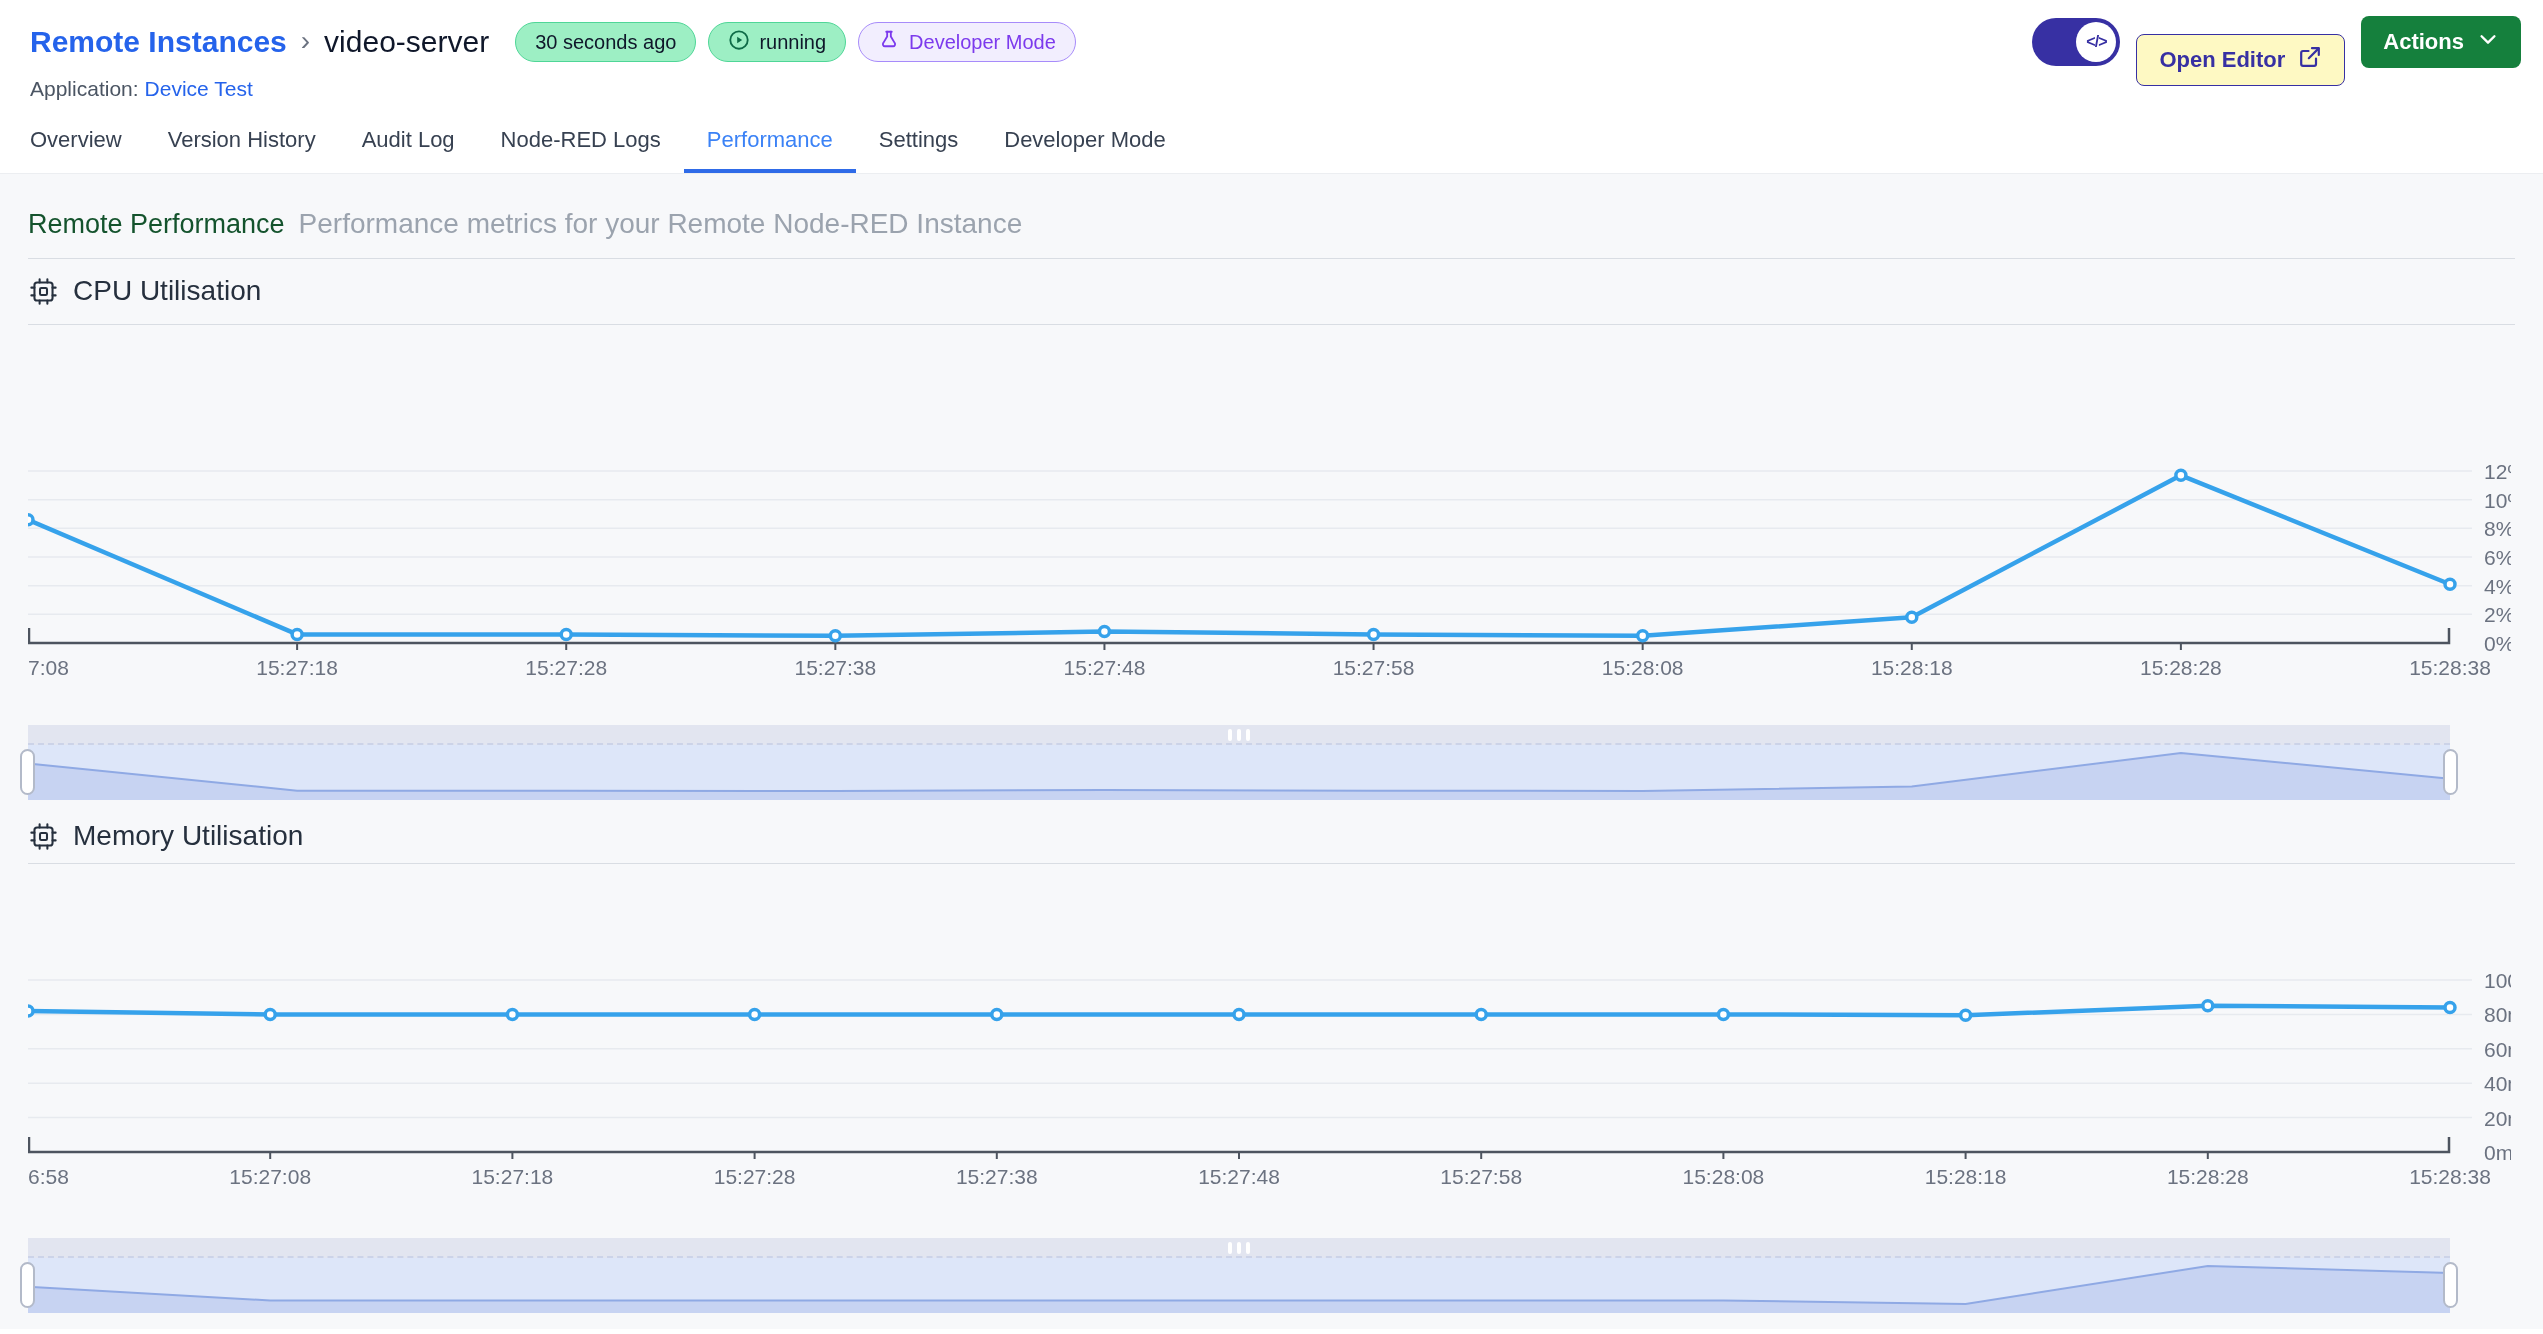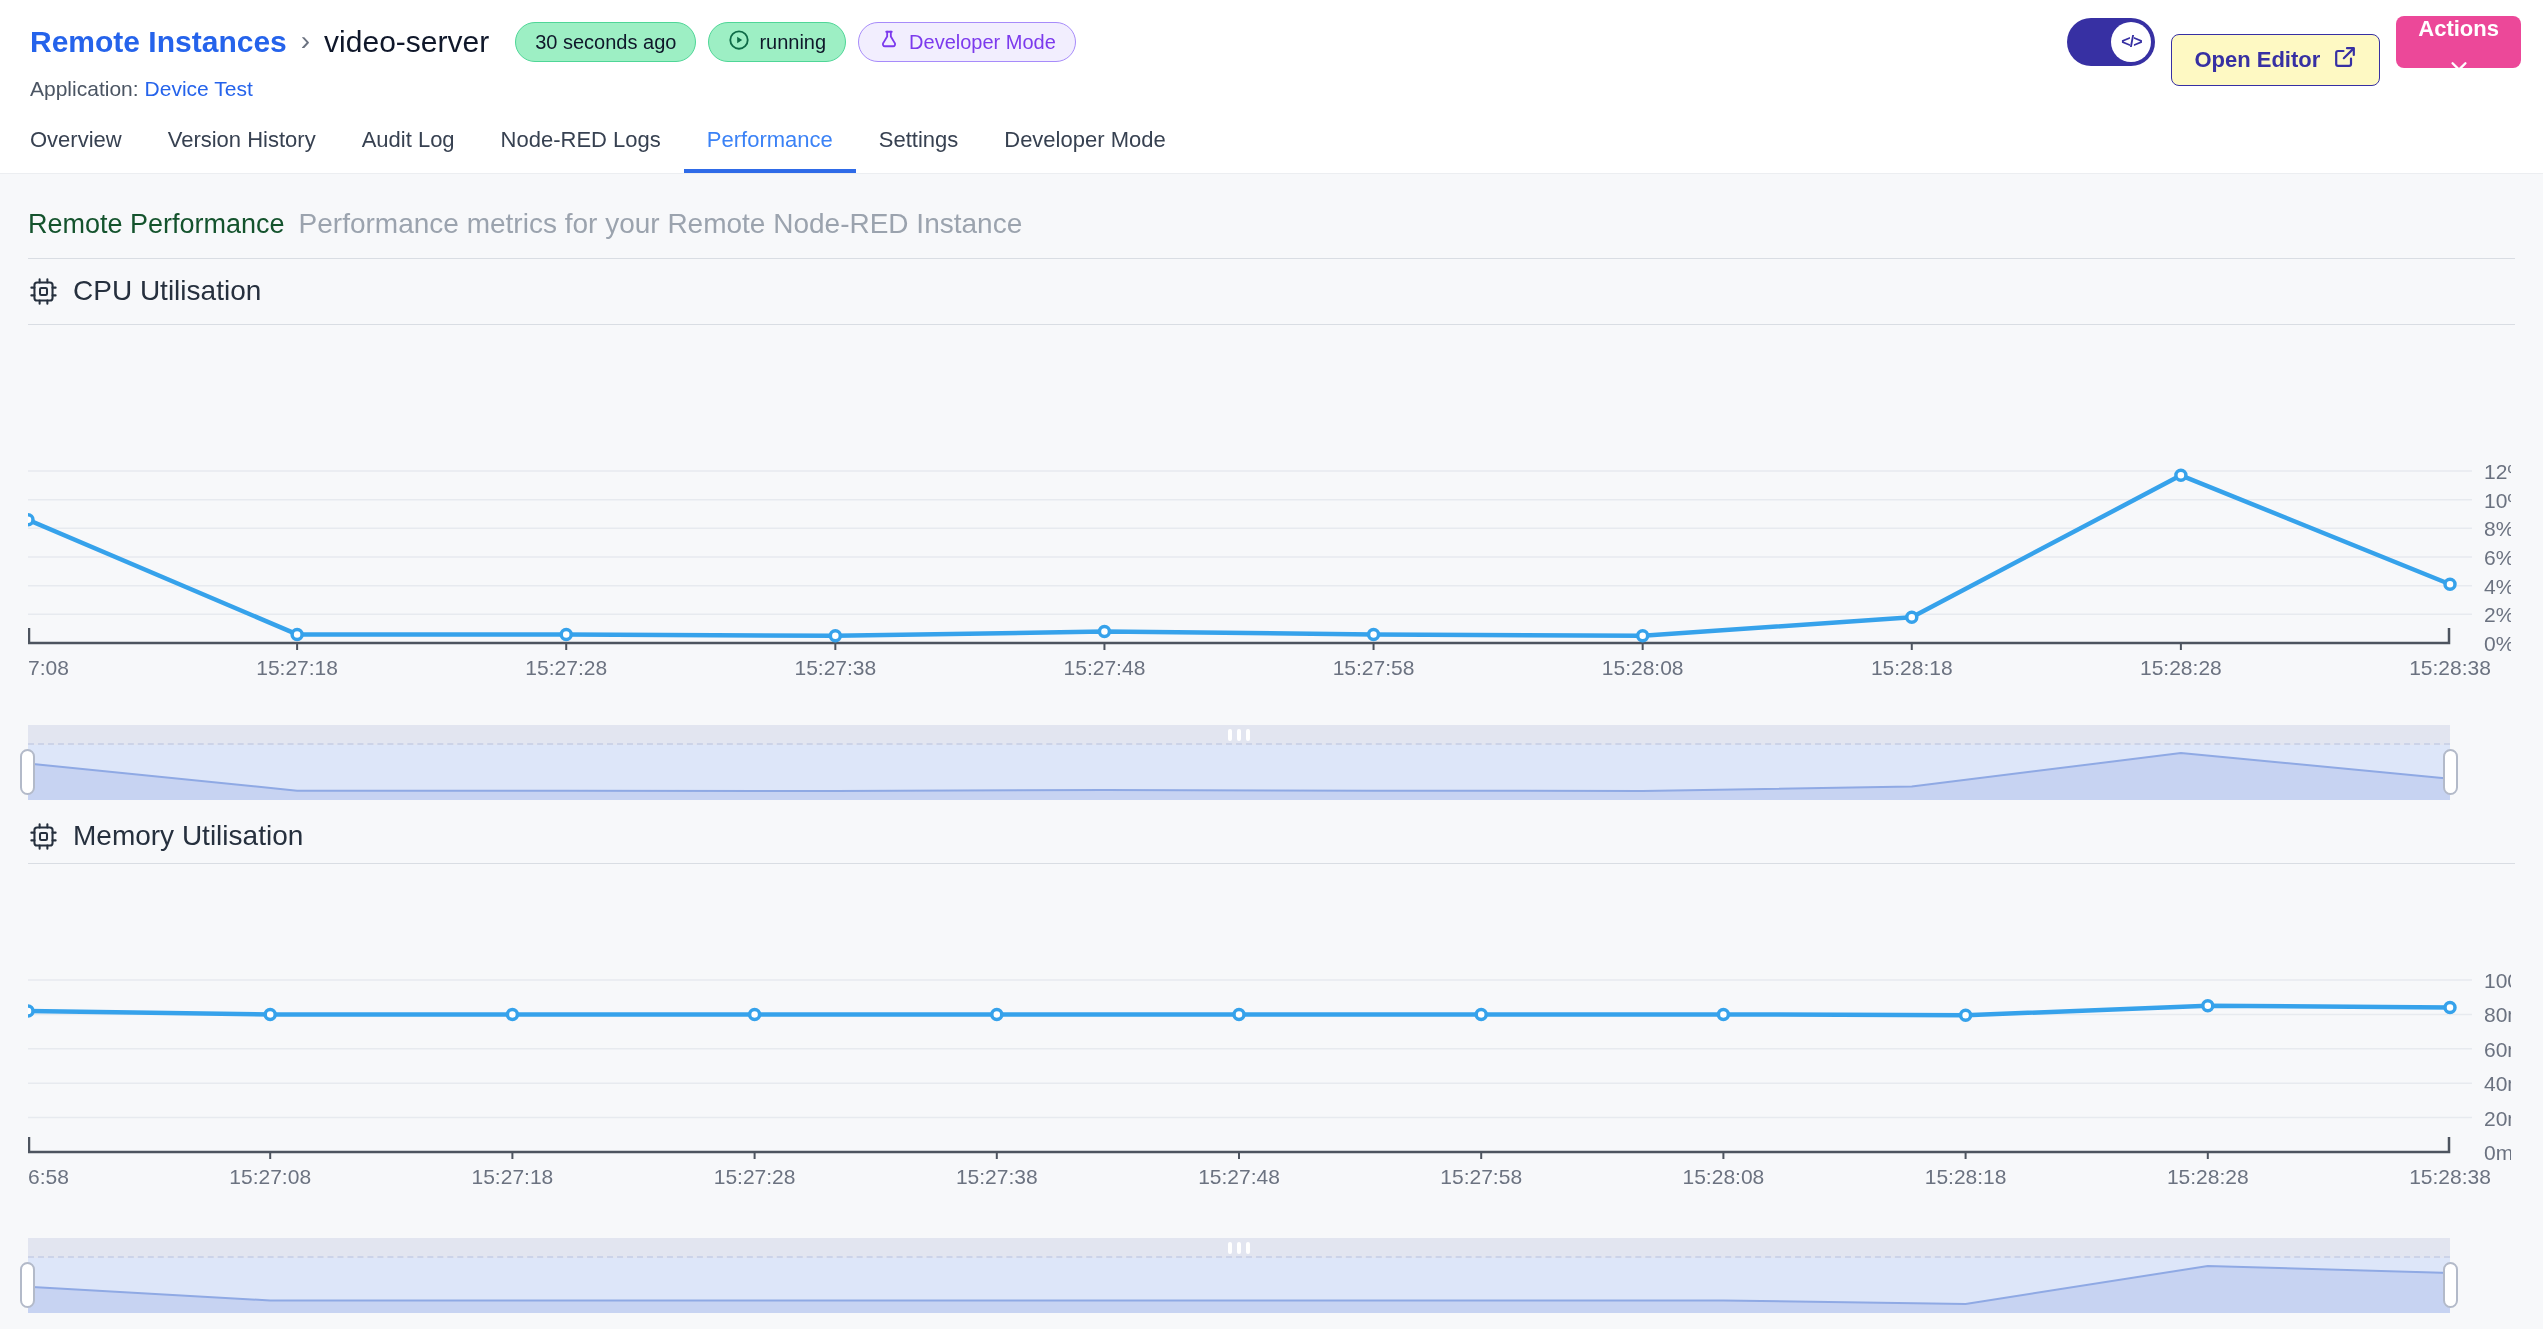--- a/index.html
+++ b/index.html
@@ -20,21 +20,21 @@
   .badge { height:40px; padding:0 19px; border-radius:21px; display:flex; align-items:center; gap:9px; font-size:20px; white-space:nowrap; }
   .badge-green { background:#9defc4; border:1.5px solid #4fd697; color:#0f172a;align-items:center; }
   .badge-purple { background:#f2eefe; border:1.5px solid #a78bfa; color:#7c3aed; }
   .right-cluster { display:flex; align-items:center; gap:16px; }
   .toggle { width:88px; height:48px; border-radius:24px; background:#3730a3; position:relative; cursor:pointer; flex:none; }
   .toggle-knob { position:absolute; right:4px; top:4px; width:40px; height:40px; background:#fff; border-radius:50%;
     display:flex; align-items:center; justify-content:center; color:#3730a3; font-weight:bold; font-size:16px; letter-spacing:-1px; }
   .btn { height:52px; padding:0 22px; border-radius:8px; font-size:22px; font-weight:bold;
     display:flex; align-items:center; gap:13px; cursor:pointer; white-space:nowrap; }
   .btn-outline { background:#fef9c3; border:1.5px solid #3730a3; color:#3730a3;margin-top:36px; }
-  .btn-solid  { background:#ec4899; border:none; color:#fff;flex-direction:column; }
+  .btn-solid  { background:#15803d; border:none; color:#fff; }
   .app-row { margin-top:9px; font-size:21px; color:#4b5563; }
   .app-link { color:#2563eb; text-decoration:none; cursor:pointer; margin-left:6px; }
   
   .tabs { display:flex; margin-top:26px; padding-left:30px; }
   .tab { padding:0 23px 16px 23px; font-size:22px; color:#374151; cursor:pointer; border-bottom:4px solid transparent; }
   .tab:first-child { padding-left:0; }
   .tab.active { color:#3b82f6; border-bottom-color:#2f6be8; }
   
   .content { background:#f7f8fa; height:1156px; padding:0 28px; border-top:1px solid #eceef1; }
   .page-head { padding-top:34px; display:flex; align-items:baseline; gap:14px; }

